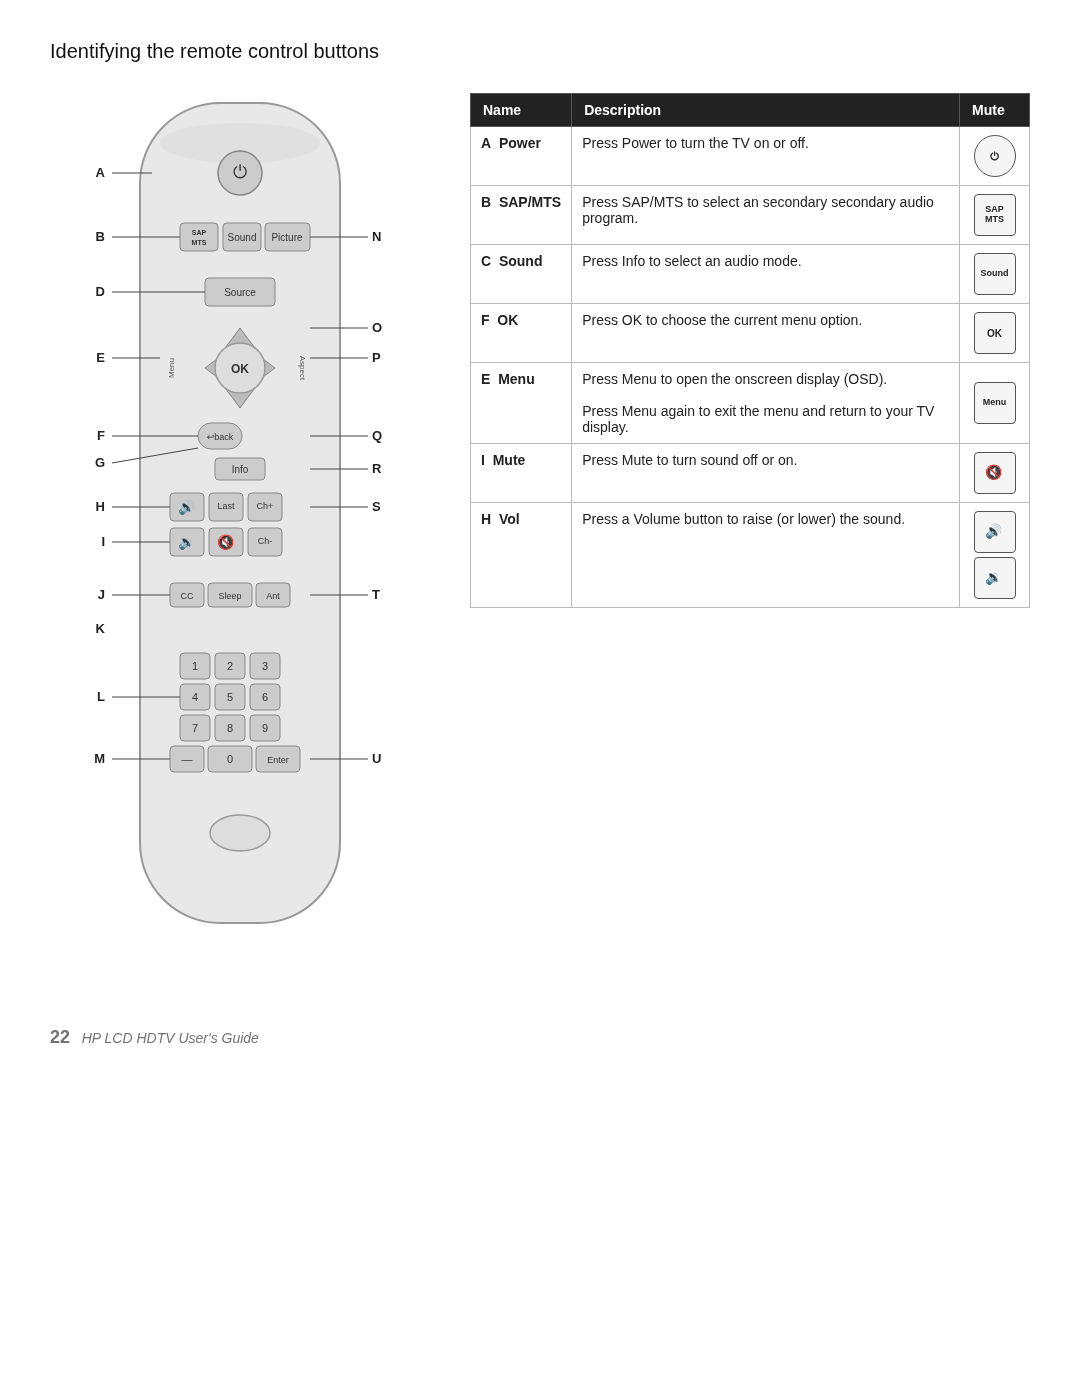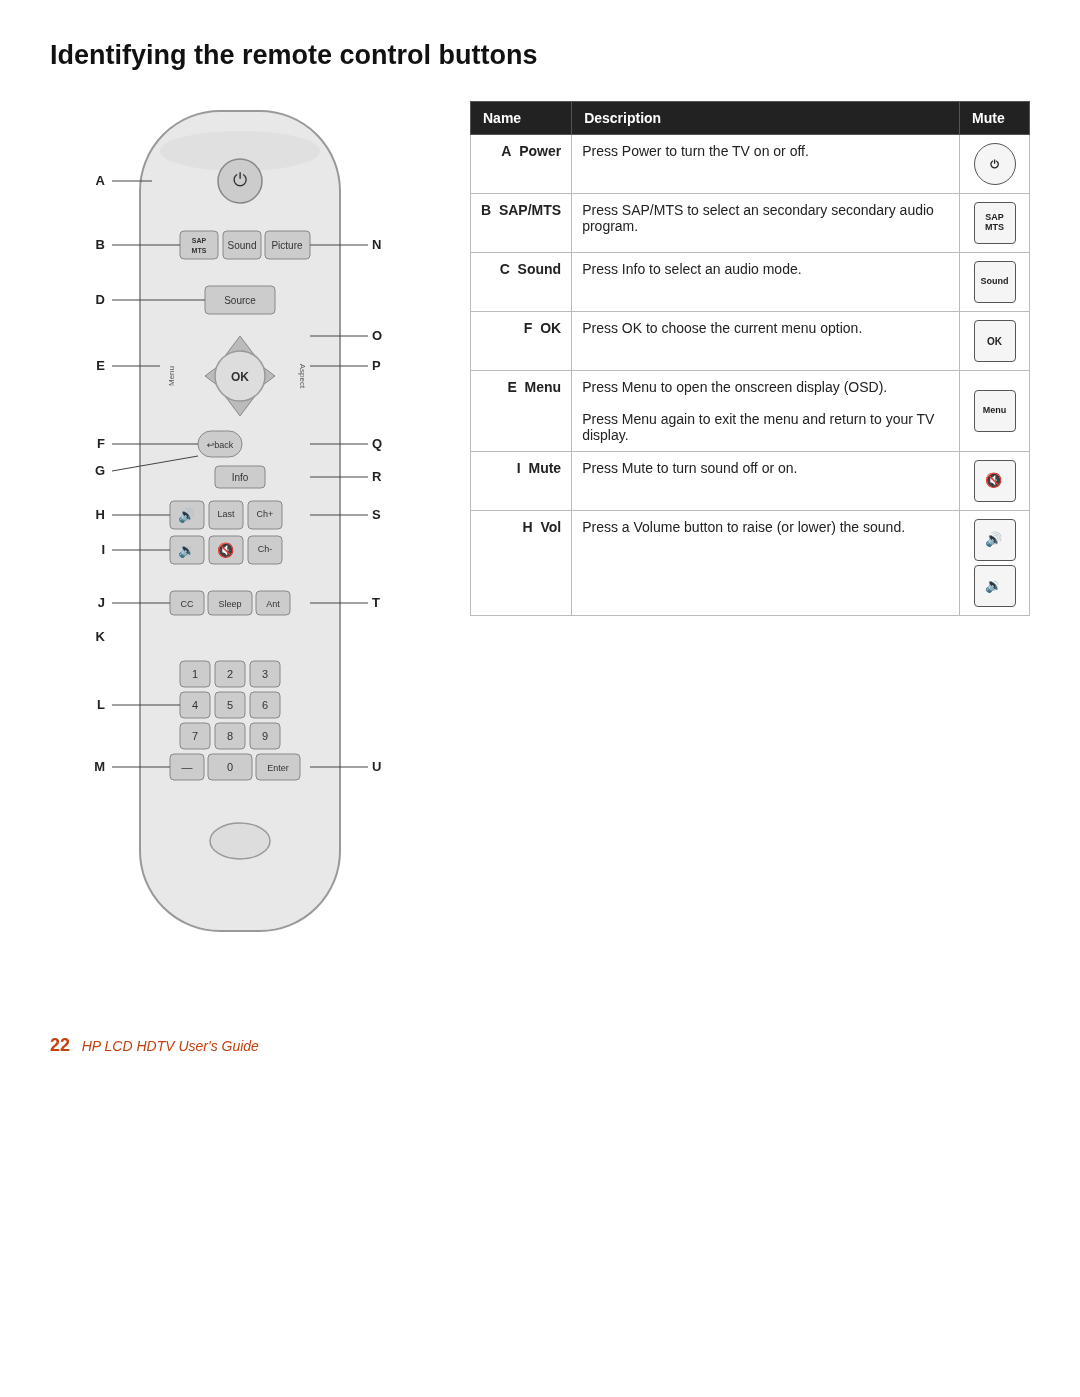--- a/index.html
+++ b/index.html
@@ -5,22 +5,22 @@
     * { box-sizing: border-box; margin: 0; padding: 0; }
     body {
       background: #fff;
       font-family: Arial, sans-serif;
       width: 1080px;
       min-height: 1397px;
       padding: 40px 50px;
       color: #222;
     }
     h1 {
-      font-size: 27px;
-      font-weight: bold;
+      font-size: 20px;
+      font-weight: normal;
       margin-bottom: 30px;
       color: #111;
     }
     .main-layout {
       display: flex;
       gap: 40px;
       align-items: flex-start;
     }
     
     .remote-area {
@@ -47,21 +47,20 @@
       margin-left: 10px;
     }
     table td {
       padding: 8px 10px;
       border: 1px solid #bbb;
       vertical-align: top;
     }
     table td:first-child {
       white-space: nowrap;
       font-weight: normal;
-      text-align: right;
     }
     table td strong {
       font-weight: bold;
     }
     .icon-cell {
       text-align: center;
       vertical-align: middle;
       width: 70px;
     }
     .icon-btn {
@@ -78,21 +77,21 @@
       color: #222;
       line-height: 1.1;
       font-weight: bold;
     }
     .icon-btn-round {
       border-radius: 50%;
     }
     .footer-text {
       margin-top: 30px;
       font-size: 14px;
-      color: #c2410c;
+      color: #737373;
     }
     .footer-text strong {
       font-size: 18px;
       font-weight: bold;
     }
   </style>
 </head>
 <body>
 
 <h1>Identifying the remote control buttons</h1>

